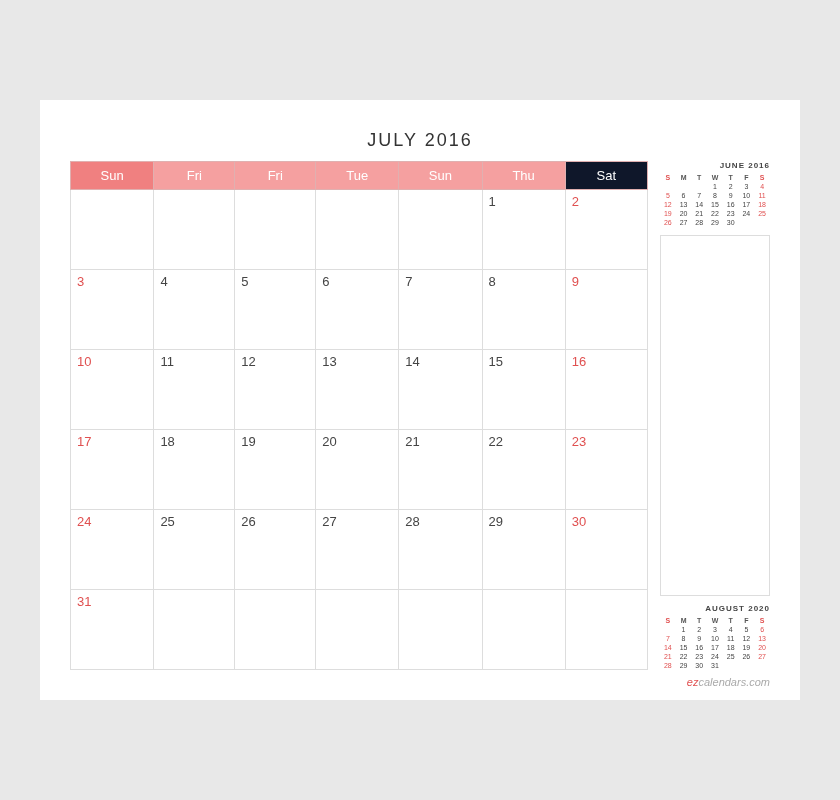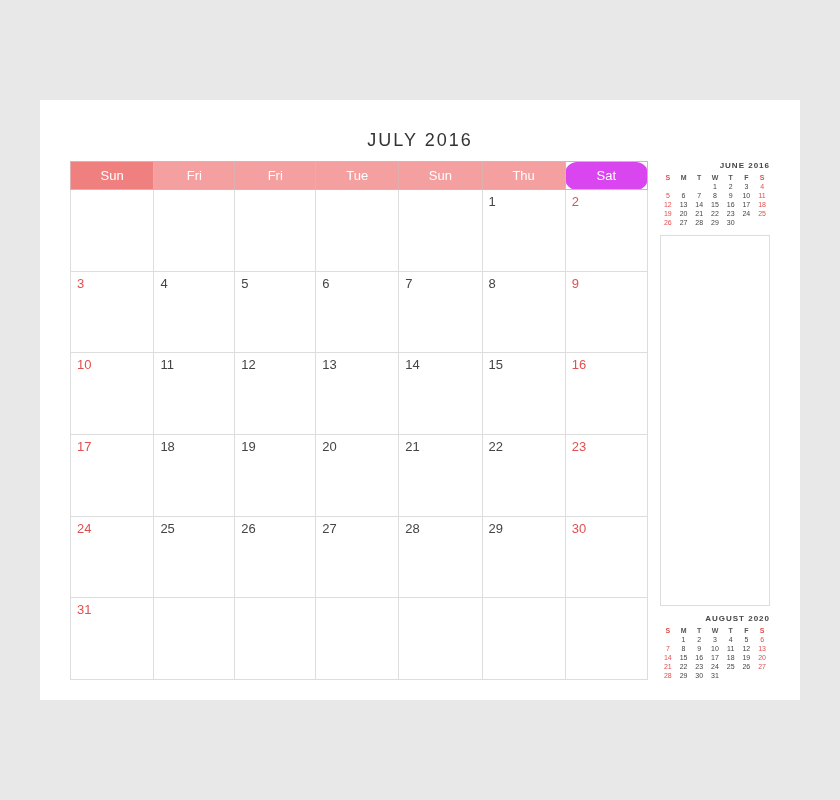--- a/index.html
+++ b/index.html
@@ -44,22 +44,21 @@
     .calendar-table th {
       border: 1px solid #e0b0b0;
       padding: 6px 20px;
       font-size: 13px;
       font-weight: normal;
       text-align: center;
       background: #f5a0a0;
       color: white;
     }
     .calendar-table th.sat {
-      background: #d946ef;
-      border-radius: 12px;
+      background: #0f172a;
     }
     .calendar-table th.sun {
       background: #f08080;
     }
     .calendar-table td {
       border: 1px solid #ddd;
       padding: 4px 6px;
       vertical-align: top;
       font-size: 12px;
       height: 80px;
@@ -324,13 +323,16 @@
                 <td>31</td>
                 <td></td>
                 <td></td>
                 <td></td>
               </tr>
             </tbody>
           </table>
       </div>
     </div>
   </div>
+  <div class="watermark">
+    <span class="e">e</span><span class="z">z</span>calendars.com
+  </div>
 </div>
 
 </body></html>

